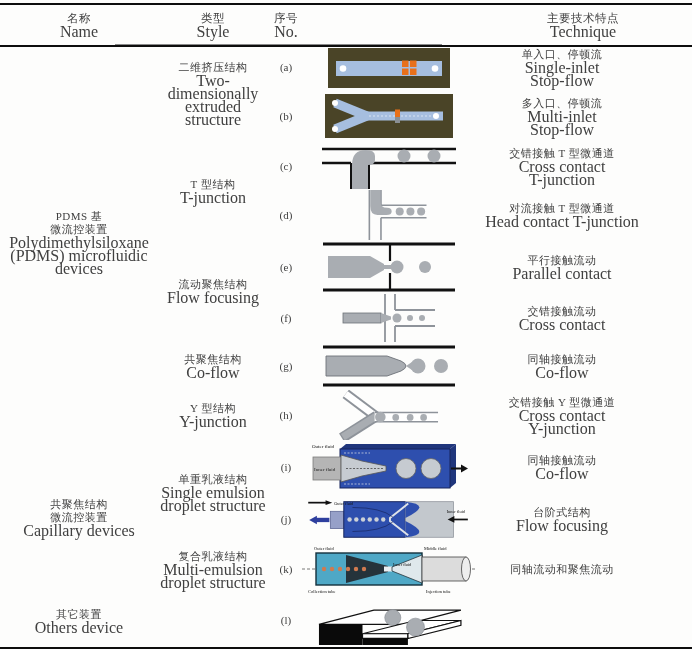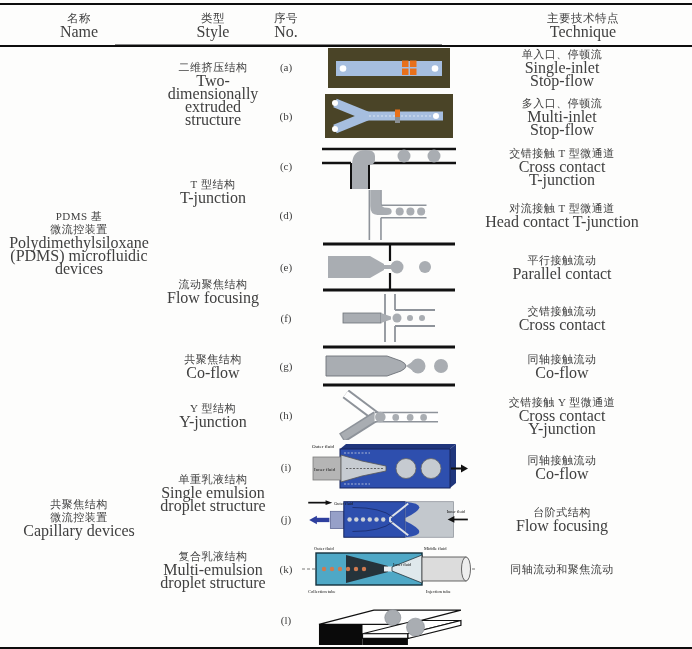--- a/index.html
+++ b/index.html
@@ -74,20 +74,24 @@
         <div class="zh">PDMS 基</div>
         <div class="zh">微流控装置</div>
         <div class="en">Polydimethylsiloxane</div>
         <div class="en">(PDMS) microfluidic</div>
         <div class="en">devices</div>
       </div>
       <div class="cell" style="grid-column:1;grid-row:10/13">
         <div class="zh">共聚焦结构</div>
         <div class="zh">微流控装置</div>
         <div class="en">Capillary devices</div>
+      </div>
+      <div class="cell" style="grid-column:1;grid-row:13">
+        <div class="zh">其它装置</div>
+        <div class="en">Others device</div>
       </div>
 
       <div class="cell" style="grid-column:2;grid-row:2/4">
         <div class="zh">二维挤压结构</div>
         <div class="en">Two-dimensionally</div>
         <div class="en">extruded structure</div>
       </div>
       <div class="cell" style="grid-column:2;grid-row:4/6">
         <div class="zh">T 型结构</div>
         <div class="en">T-junction</div>

